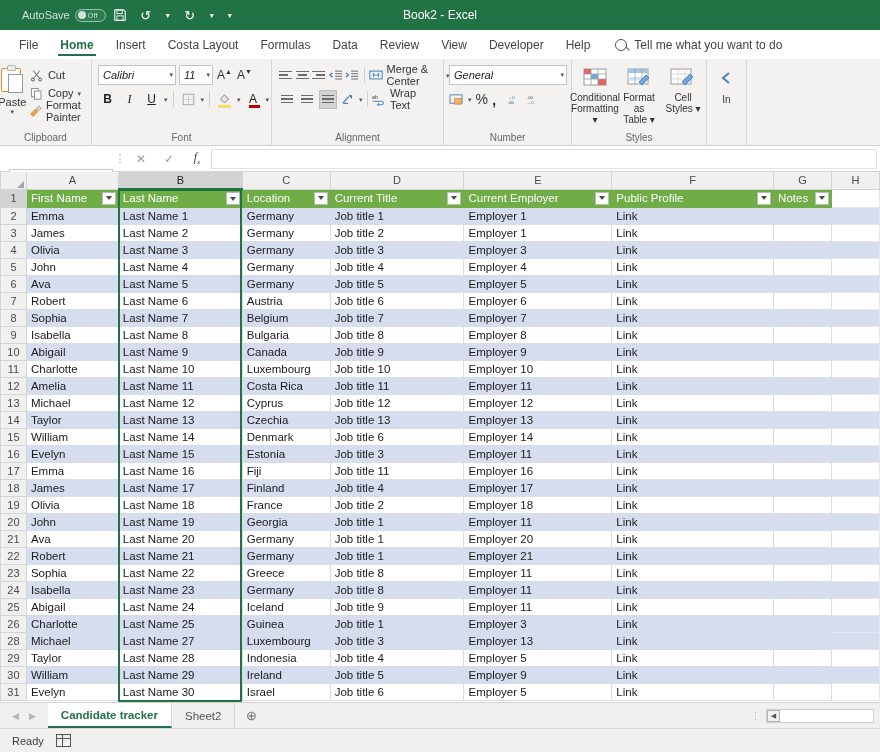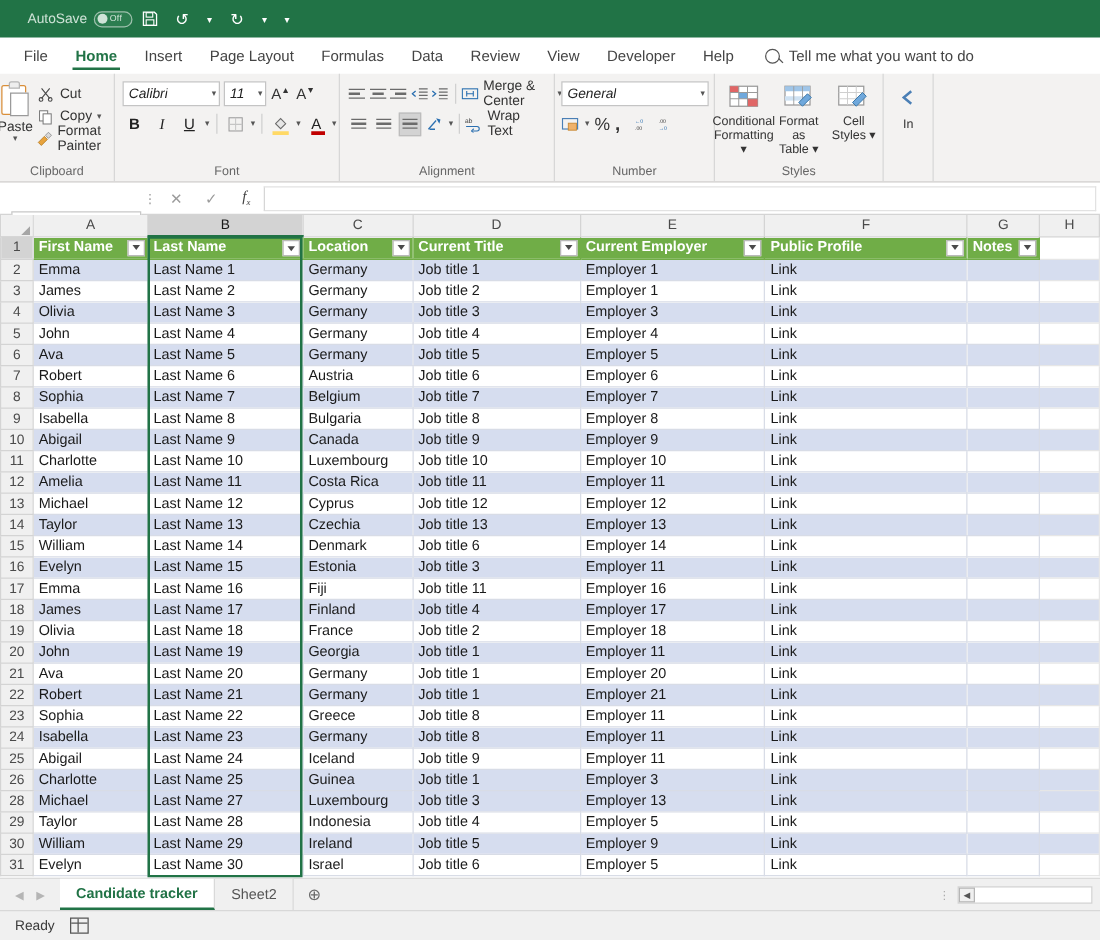--- a/index.html
+++ b/index.html
@@ -166,21 +166,21 @@
     height: 17px; font-size: 11.5px; color: #1a1a1a; padding: 0 0 0 4px;
     border-right: 1px solid #d8dce6; border-bottom: 1px solid #d8dce6;
     white-space: nowrap; overflow: hidden; vertical-align: middle;
     font-family: "Liberation Sans", sans-serif;
   }
   td.cell.empty { border-right: 1px solid #e6e6e6; border-bottom: 1px solid #e6e6e6; }
   tr.band td.cell { background: #d6ddef; }
   tr.plain td.cell { background: #ffffff; }
 
   th.tblhdr {
-    height: 18px; background: #70ad47; color: #ffffff; font-weight: bold;
+    height: 18px; background: #70ad47; color: #ffffff; font-weight: normal;
     font-size: 11.5px; text-align: left; padding: 0 0 0 4px;
     border-right: 1px solid #70ad47; border-bottom: 1px solid #70ad47;
     position: relative; white-space: nowrap; overflow: hidden;
   }
   th.tblhdr .filt {
     position: absolute; right: 2px; top: 2px; width: 14px; height: 13px;
     background: #ffffff; border: 1px solid #b9b9b9; display: flex; align-items: center; justify-content: center;
   }
   th.tblhdr .filt::after {
     content: ""; border-left: 3.5px solid transparent; border-right: 3.5px solid transparent;
@@ -242,27 +242,28 @@
             <rect x="4.5" y="2.5" width="6" height="4" fill="none" stroke="#fff" stroke-width="1"></rect>
             <rect x="4.5" y="9" width="7" height="5" fill="none" stroke="#fff" stroke-width="1"></rect>
           </svg>
       </div>
       <div class="qat-btn">↺</div>
       <div class="qat-btn small">▾</div>
       <div class="qat-btn">↻</div>
       <div class="qat-btn small">▾</div>
       <div class="qat-btn small">▾</div>
     </div>
+    <div class="doc-title">Book2  -  Excel</div>
   </div>
 
   <div class="ribbon-tabs">
     <div class="rtab">File</div>
     <div class="rtab active">Home</div>
     <div class="rtab">Insert</div>
-    <div class="rtab">Page Layout</div>
+    <div class="rtab">Costa Layout</div>
     <div class="rtab">Formulas</div>
     <div class="rtab">Data</div>
     <div class="rtab">Review</div>
     <div class="rtab">View</div>
     <div class="rtab">Developer</div>
     <div class="rtab">Help</div>
     <div class="tellme">
       <span class="mag"></span>
       <span>Tell me what you want to do</span>
     </div>

